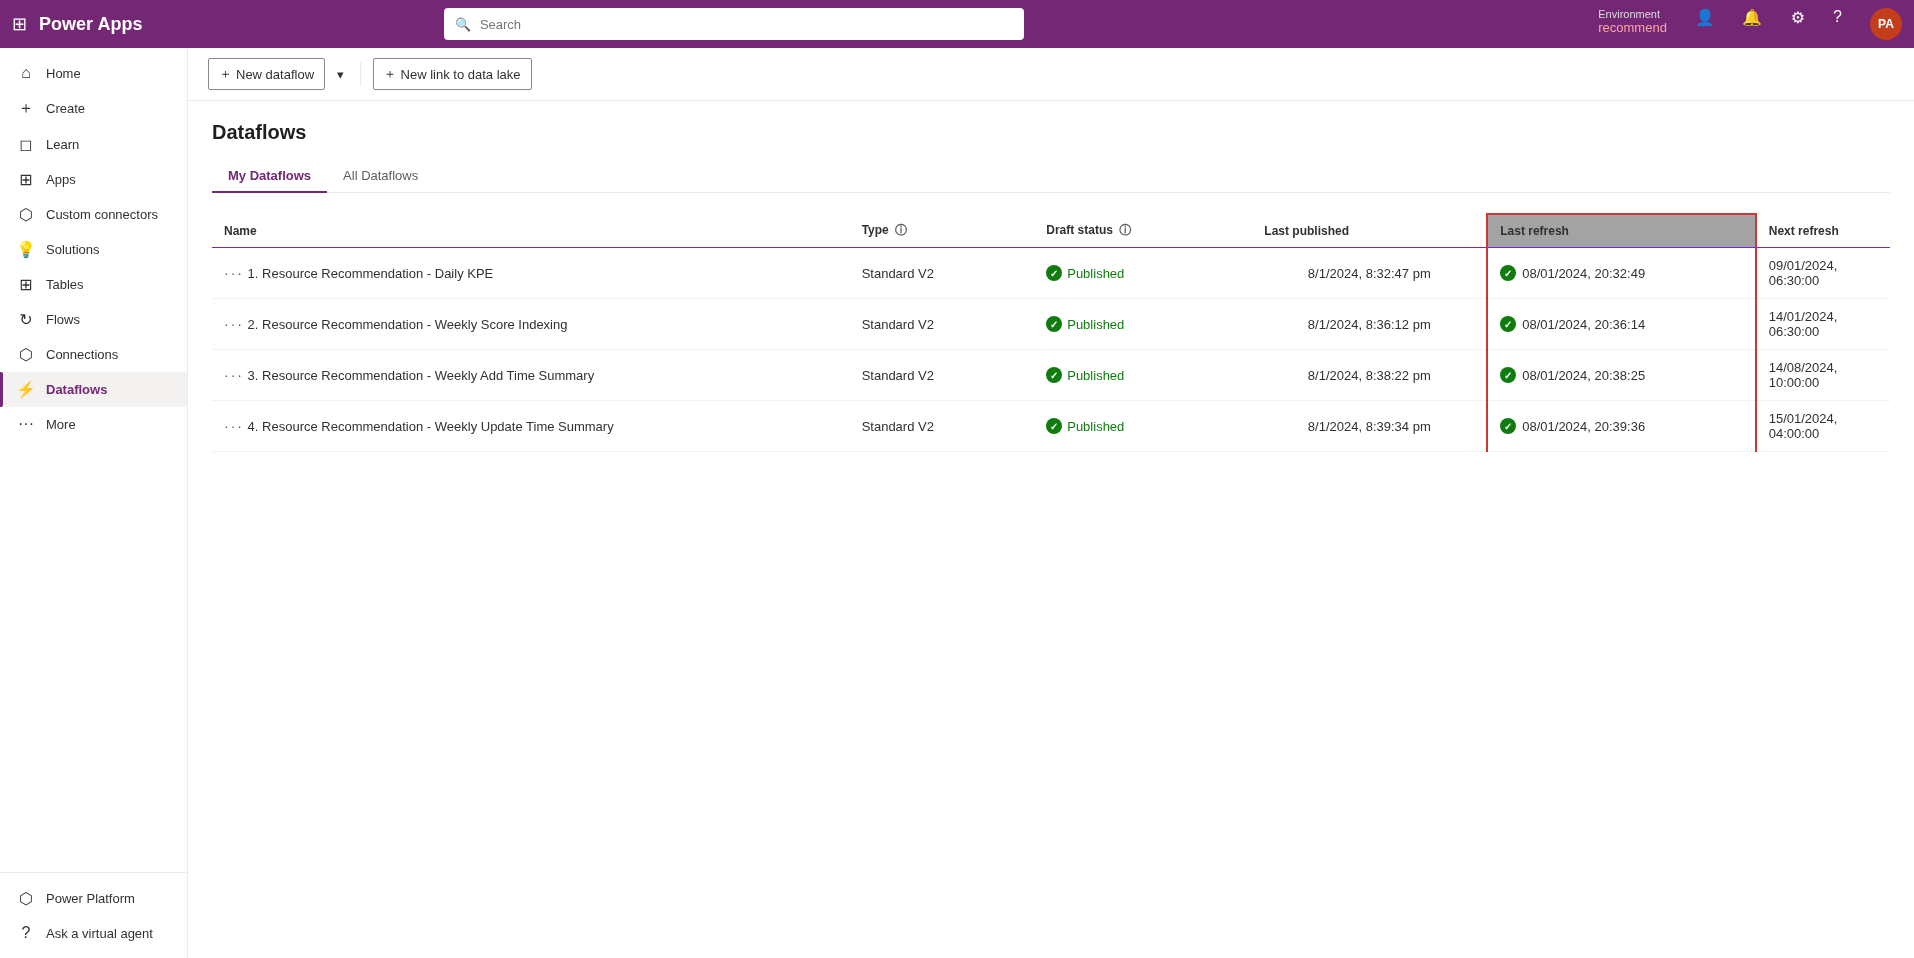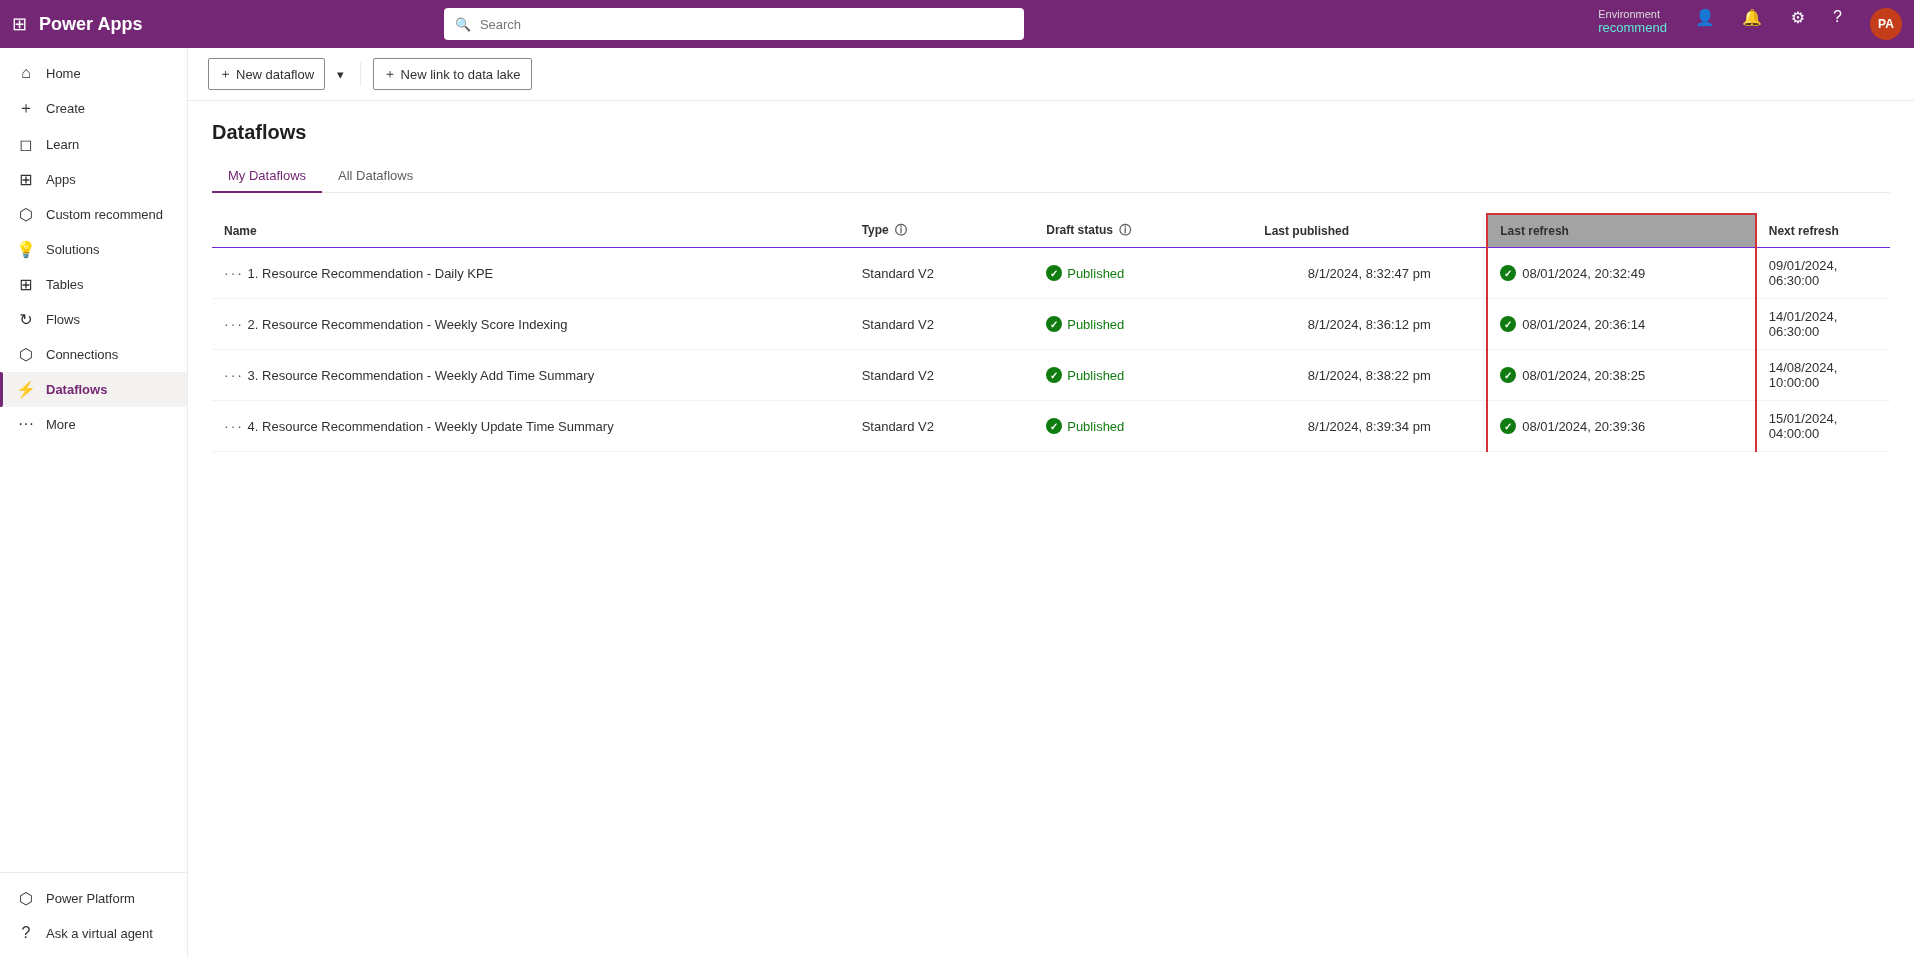--- a/index.html
+++ b/index.html
@@ -34,21 +34,21 @@
       border: none; outline: none; width: 100%; font-size: 13px; color: #be185d;
     }
     .topnav-right {
       margin-left: auto;
       display: flex;
       align-items: flex-start;
       gap: 28px;
       color: white;
     }
     .env-label { font-size: 11px; color: #ddd; }
-    .env-name { font-size: 13px; color: #5eead4; font-weight: 500; }
+    .env-name { font-size: 13px; color: #fca5a5; font-weight: 500; }
     .topnav-icon { color: white; font-size: 16px; cursor: pointer; }
     .avatar {
       width: 32px; height: 32px; border-radius: 50%;
       background: #c43e1c; color: white; display: flex; align-items: center; justify-content: center;
       font-size: 12px; font-weight: 600; cursor: pointer;
     }
 
     
     .app-body { display: flex; flex: 1; overflow: hidden; }
 
@@ -121,21 +121,21 @@
     
     .tabs { display: flex; gap: 0; border-bottom: 1px solid #edebe9; margin-bottom: 20px; }
     .tab {
       padding: 8px 16px;
       cursor: pointer;
       font-size: 13px;
       color: #605e5c;
       border-bottom: 2px solid transparent;
       margin-bottom: -1px;
     }
-    .tab.active { color: #742774; border-bottom-color: #742774; font-weight: 400; }
+    .tab.active { color: #742774; border-bottom-color: #742774; font-weight: 700; }
 
     
     .dataflow-table { width: 100%; border-collapse: collapse; }
     .dataflow-table th {
       text-align: left;
       padding: 8px 12px;
       font-weight: 600;
       font-size: 12px;
       color: #323130;
       border-bottom: 1px solid #6d28d9;
@@ -230,21 +230,21 @@
     <div class="sidebar-item">
       <span class="sidebar-icon">◻</span>
       <span>Learn</span>
     </div>
     <div class="sidebar-item">
       <span class="sidebar-icon">⊞</span>
       <span>Apps</span>
     </div>
     <div class="sidebar-item">
       <span class="sidebar-icon">⬡</span>
-      <span>Custom recommend</span>
+      <span>Custom connectors</span>
     </div>
     <div class="sidebar-item">
       <span class="sidebar-icon">💡</span>
       <span>Solutions</span>
     </div>
     <div class="sidebar-item">
       <span class="sidebar-icon">⊞</span>
       <span>Tables</span>
     </div>
     <div class="sidebar-item">

